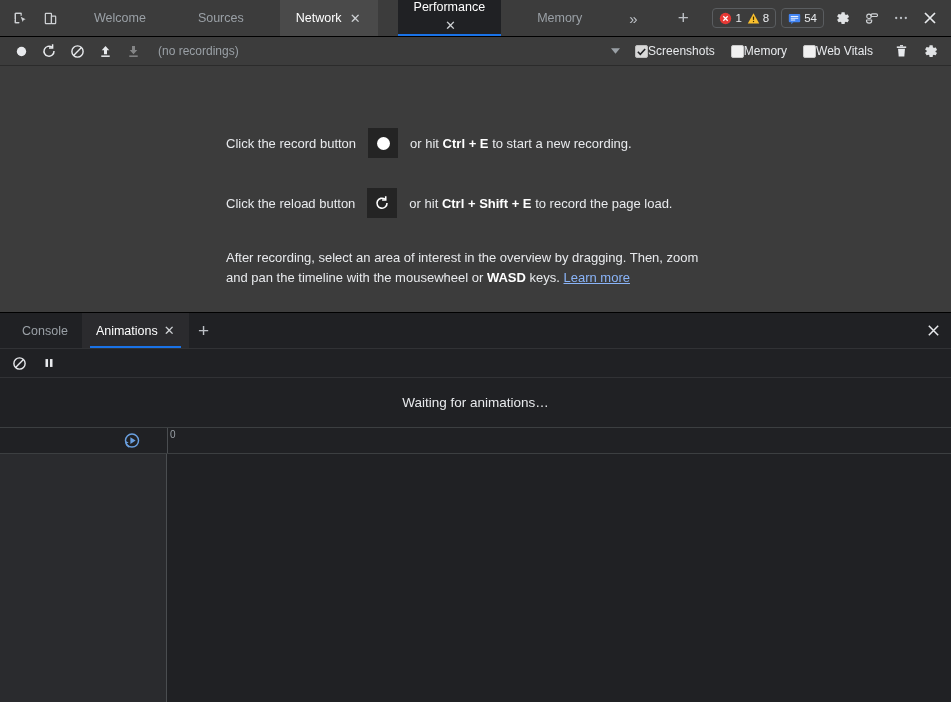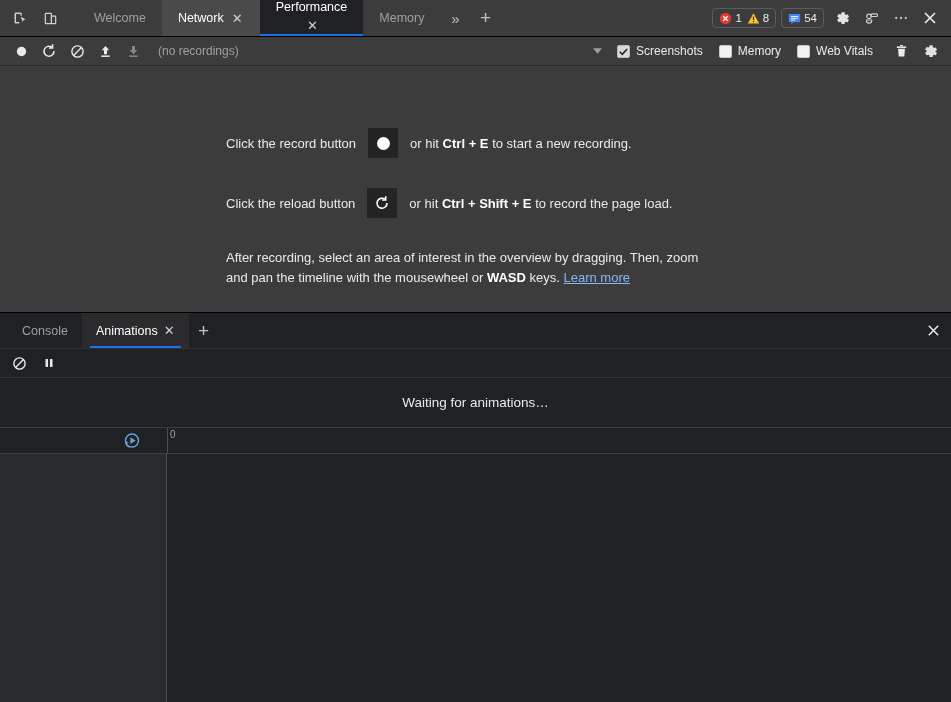--- a/index.html
+++ b/index.html
@@ -20,21 +20,21 @@
     border-bottom: 1px solid #000;
     position: relative;
   }
   .tool-icons { display: flex; align-items: center; padding-left: 6px; gap: 2px; }
   .tool-icon {
     width: 28px; height: 28px;
     display: flex; align-items: center; justify-content: center;
     border-radius: 2px; cursor: pointer;
   }
 
-  .tabs { display: flex; align-items: stretch; margin-left: 14px; }
+  .tabs { display: flex; align-items: stretch; margin-left: 14px; gap: 20px; }
   .tab {
     display: flex; align-items: center; gap: 5px;
     padding: 0 16px;
     font-size: 12.5px; color: #9aa0a6;
     cursor: pointer; position: relative;
     white-space: nowrap;
   }
   .tab.selected-bg { background: #4a4a4a; color: #fff; }
   .tab.active { background: #202124; color: #ffffff; flex-direction: column; }
   .tab.active::after {
@@ -87,21 +87,21 @@
   .tb-btn.disabled { opacity: 0.42; cursor: default; }
   .norec {
     font-size: 12px; color: #9aa0a6; margin-left: 10px; white-space: nowrap;
   }
   .tb-spacer { flex: 1; }
   .caret-down {
     width: 16px; display: flex; align-items: center; justify-content: center;
     color: #9aa0a6; font-size: 8px; cursor: pointer;
   }
   .chk-label {
-    display: flex; align-items: center; gap: 6px;
+    display: flex; align-items: center; 
     font-size: 12px; color: #e8eaed;
     margin-right: 14px; cursor: pointer; white-space: nowrap;
   }
   .chkbox {
     width: 13px; height: 13px; border-radius: 2px;
     background: #d8d8d8; border: 1px solid #bdbdbd;
     display: flex; align-items: center; justify-content: center;
     flex-shrink: 0;
   }
   .chkbox.off { background: #f1f1f1; border-color: #c8c8c8; }
@@ -262,20 +262,23 @@
         <svg width="15" height="15" viewBox="0 0 16 16">
           <rect x="2.5" y="2.5" width="6.5" height="11" rx="0.6" fill="none" stroke="#cfd2d5" stroke-width="1.3"></rect>
           <rect x="9" y="5.5" width="4.5" height="8" rx="0.6" fill="#3c3c3c" stroke="#cfd2d5" stroke-width="1.3"></rect>
         </svg>
       </div>
     </div>
 
     <div class="tabs">
       <div class="tab inactive">
         <span>Welcome</span>
+      </div>
+      <div class="tab inactive">
+        <span>Sources</span>
       </div>
       <div class="tab selected-bg">
         <span>Network</span>
         <span class="tabclose">✕</span>
       </div>
       <div class="tab active">
         <span>Performance</span>
         <span class="tabclose">✕</span>
       </div>
       <div class="tab inactive">

